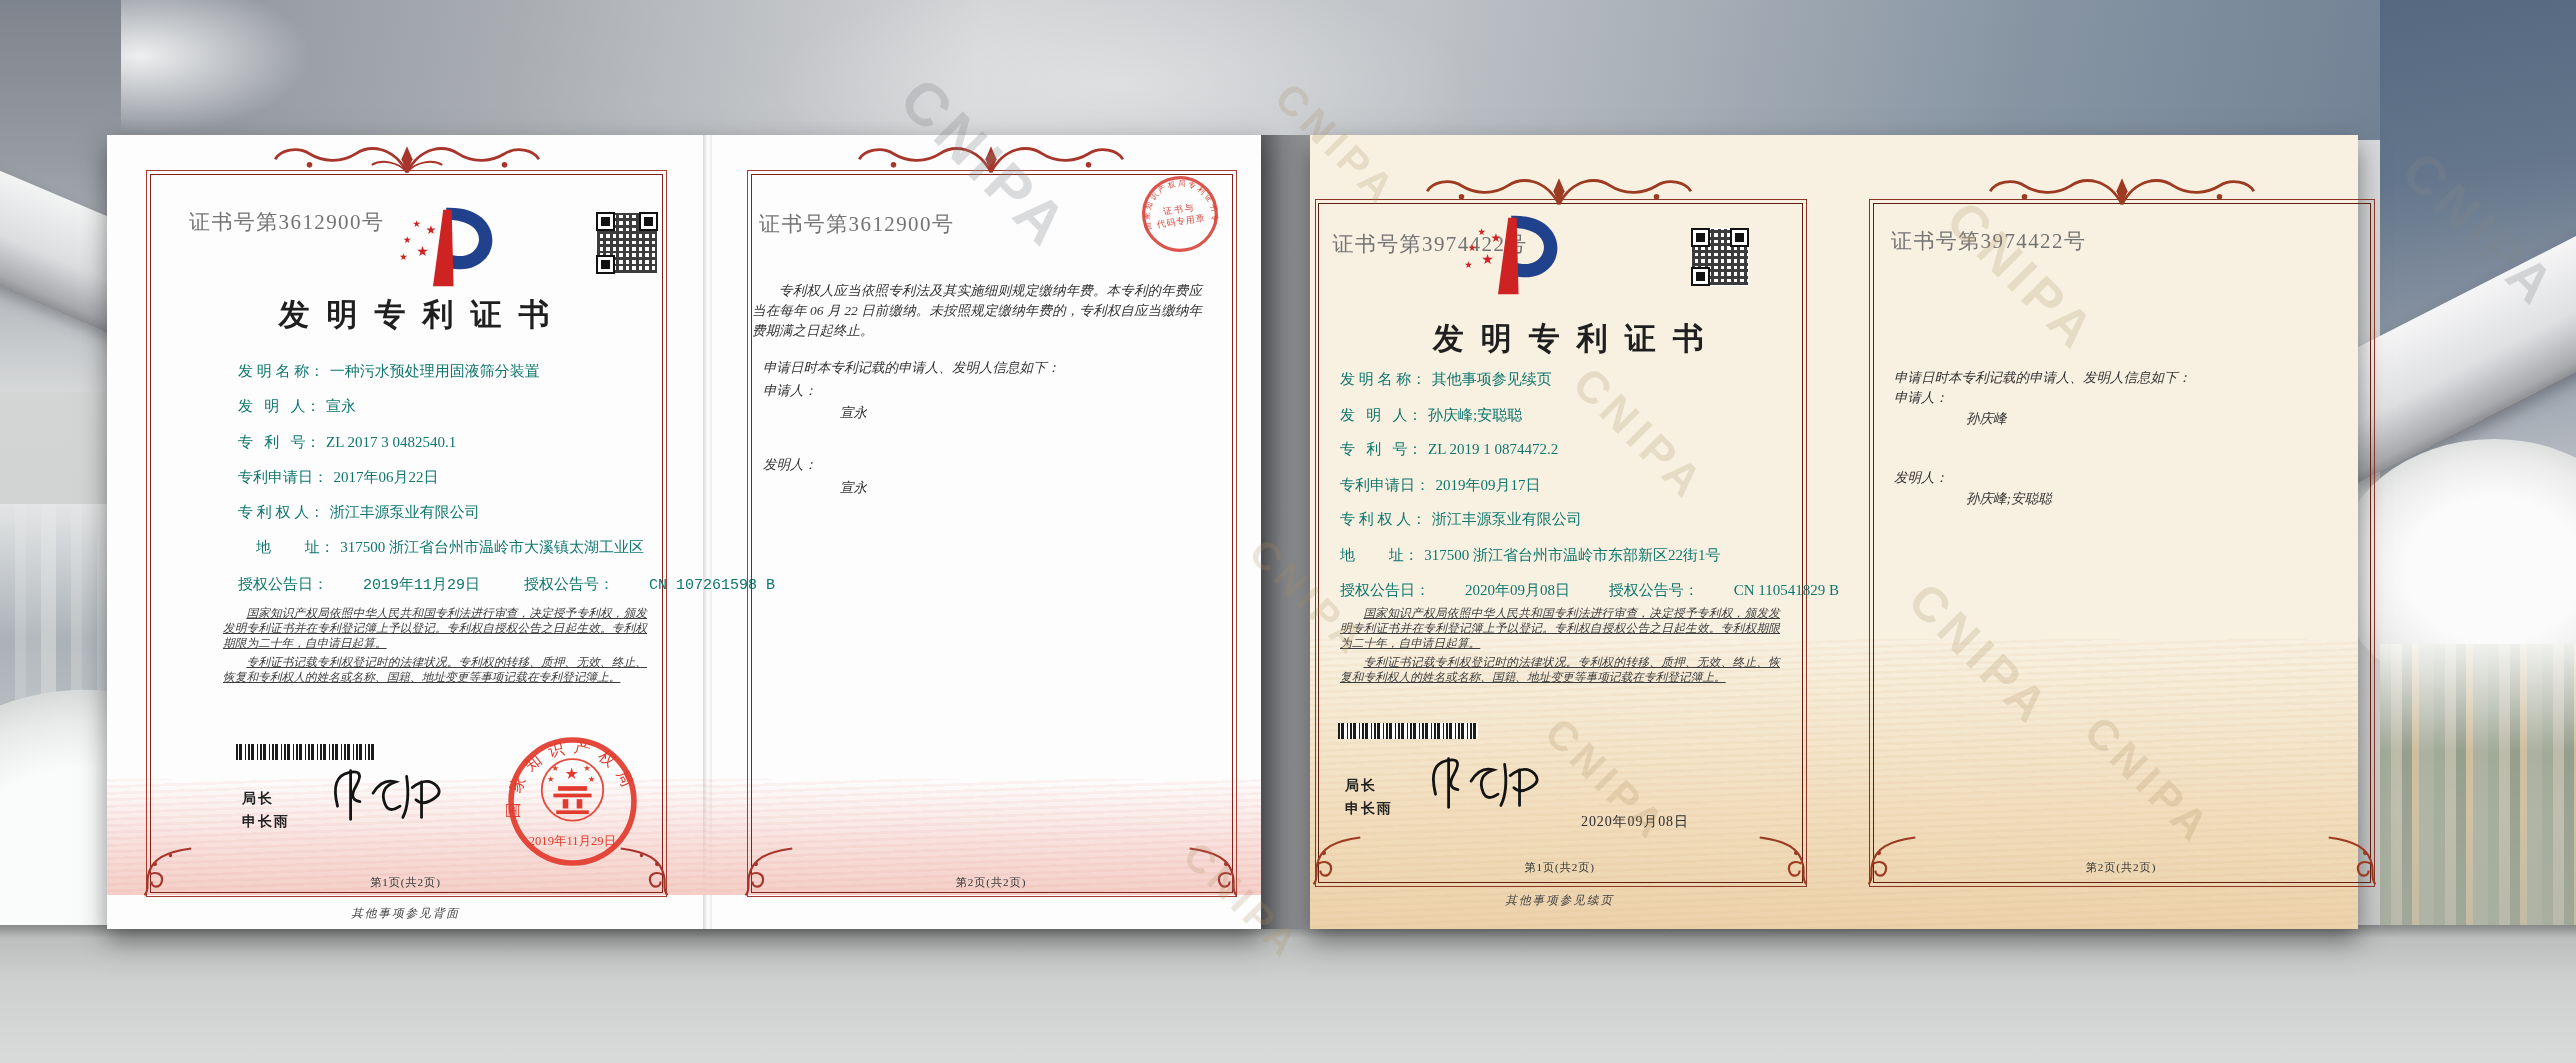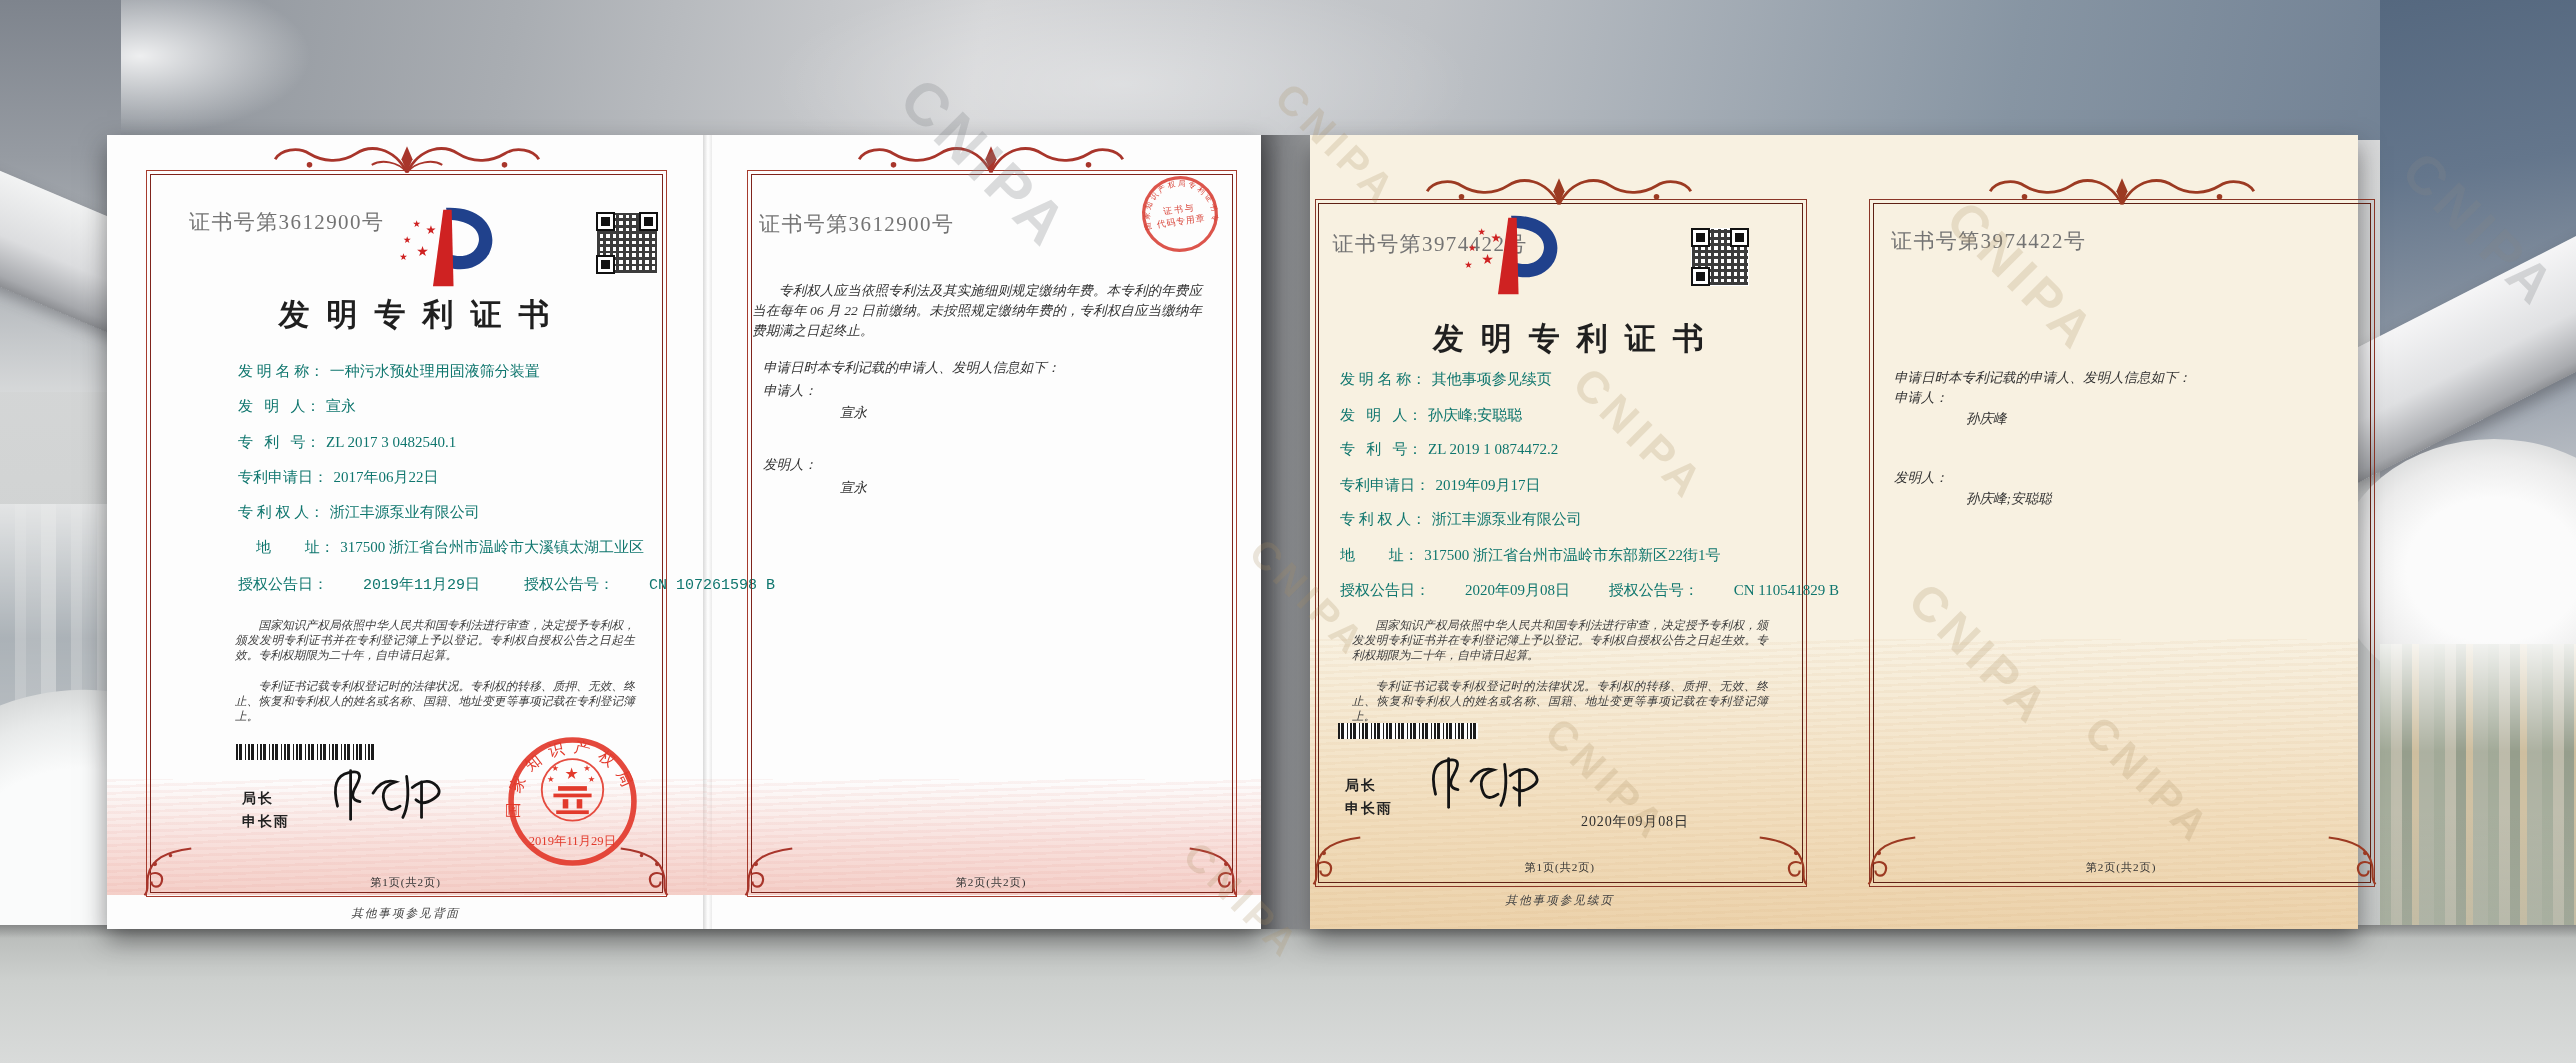--- a/index.html
+++ b/index.html
@@ -55,21 +55,21 @@
   .bframe::after{content:"";position:absolute;inset:2.8px;border:0.9px solid #7e241c;}
   .bframe.cream{border-color:#8a3526;}
   .bframe.cream::after{border-color:#5f2014;}
   .certno{position:absolute;font-size:21px;letter-spacing:1.4px;color:#737373;}
   .ctitle{position:absolute;text-align:center;font-size:31px;font-weight:600;color:#1f1f1f;letter-spacing:17px;padding-left:17px;}
   .row{position:absolute;font-size:15px;color:#0f766e;white-space:nowrap;}
   .row .lbl{white-space:pre;}
   .row .val{margin-left:5.6px;}
   .grant span+span{margin-left:35px;}
   .paras{position:absolute;font-size:11.7px;line-height:15px;color:#3c3c3c;font-style:italic;text-align:justify;}
-  .paras p{margin:16px;text-indent:2em;}
+  .paras p{margin:4px;text-indent:2em;text-decoration:underline;}
   .annuity{position:absolute;font-size:13.5px;line-height:20px;color:#333;font-style:italic;text-indent:2em;text-align:justify;}
   .infoline{position:absolute;font-size:13.5px;color:#333;font-style:italic;white-space:nowrap;}
   .barcode{position:absolute;height:16px;
      background:repeating-linear-gradient(90deg,#1b1b1b 0 1.9px,#fff 1.9px 2.8px,#1b1b1b 2.8px 5.6px,#fff 5.6px 9.3px,#1b1b1b 9.3px 10.3px,#fff 10.3px 12px);}
   .director{position:absolute;font-family:"Liberation Sans","DejaVu Sans",sans-serif;font-weight:700;font-size:14px;line-height:23.4px;color:#222;letter-spacing:1.9px;}
   .pagenote{position:absolute;text-align:center;font-size:11.2px;color:#333;letter-spacing:0.9px;}
   .footnote{position:absolute;text-align:center;font-size:11.7px;color:#444;font-style:italic;letter-spacing:1.9px;}
   .signdate{position:absolute;font-size:14px;color:#2e2e2e;letter-spacing:0.9px;}
   
   .qr{position:absolute;background:#fff;}

